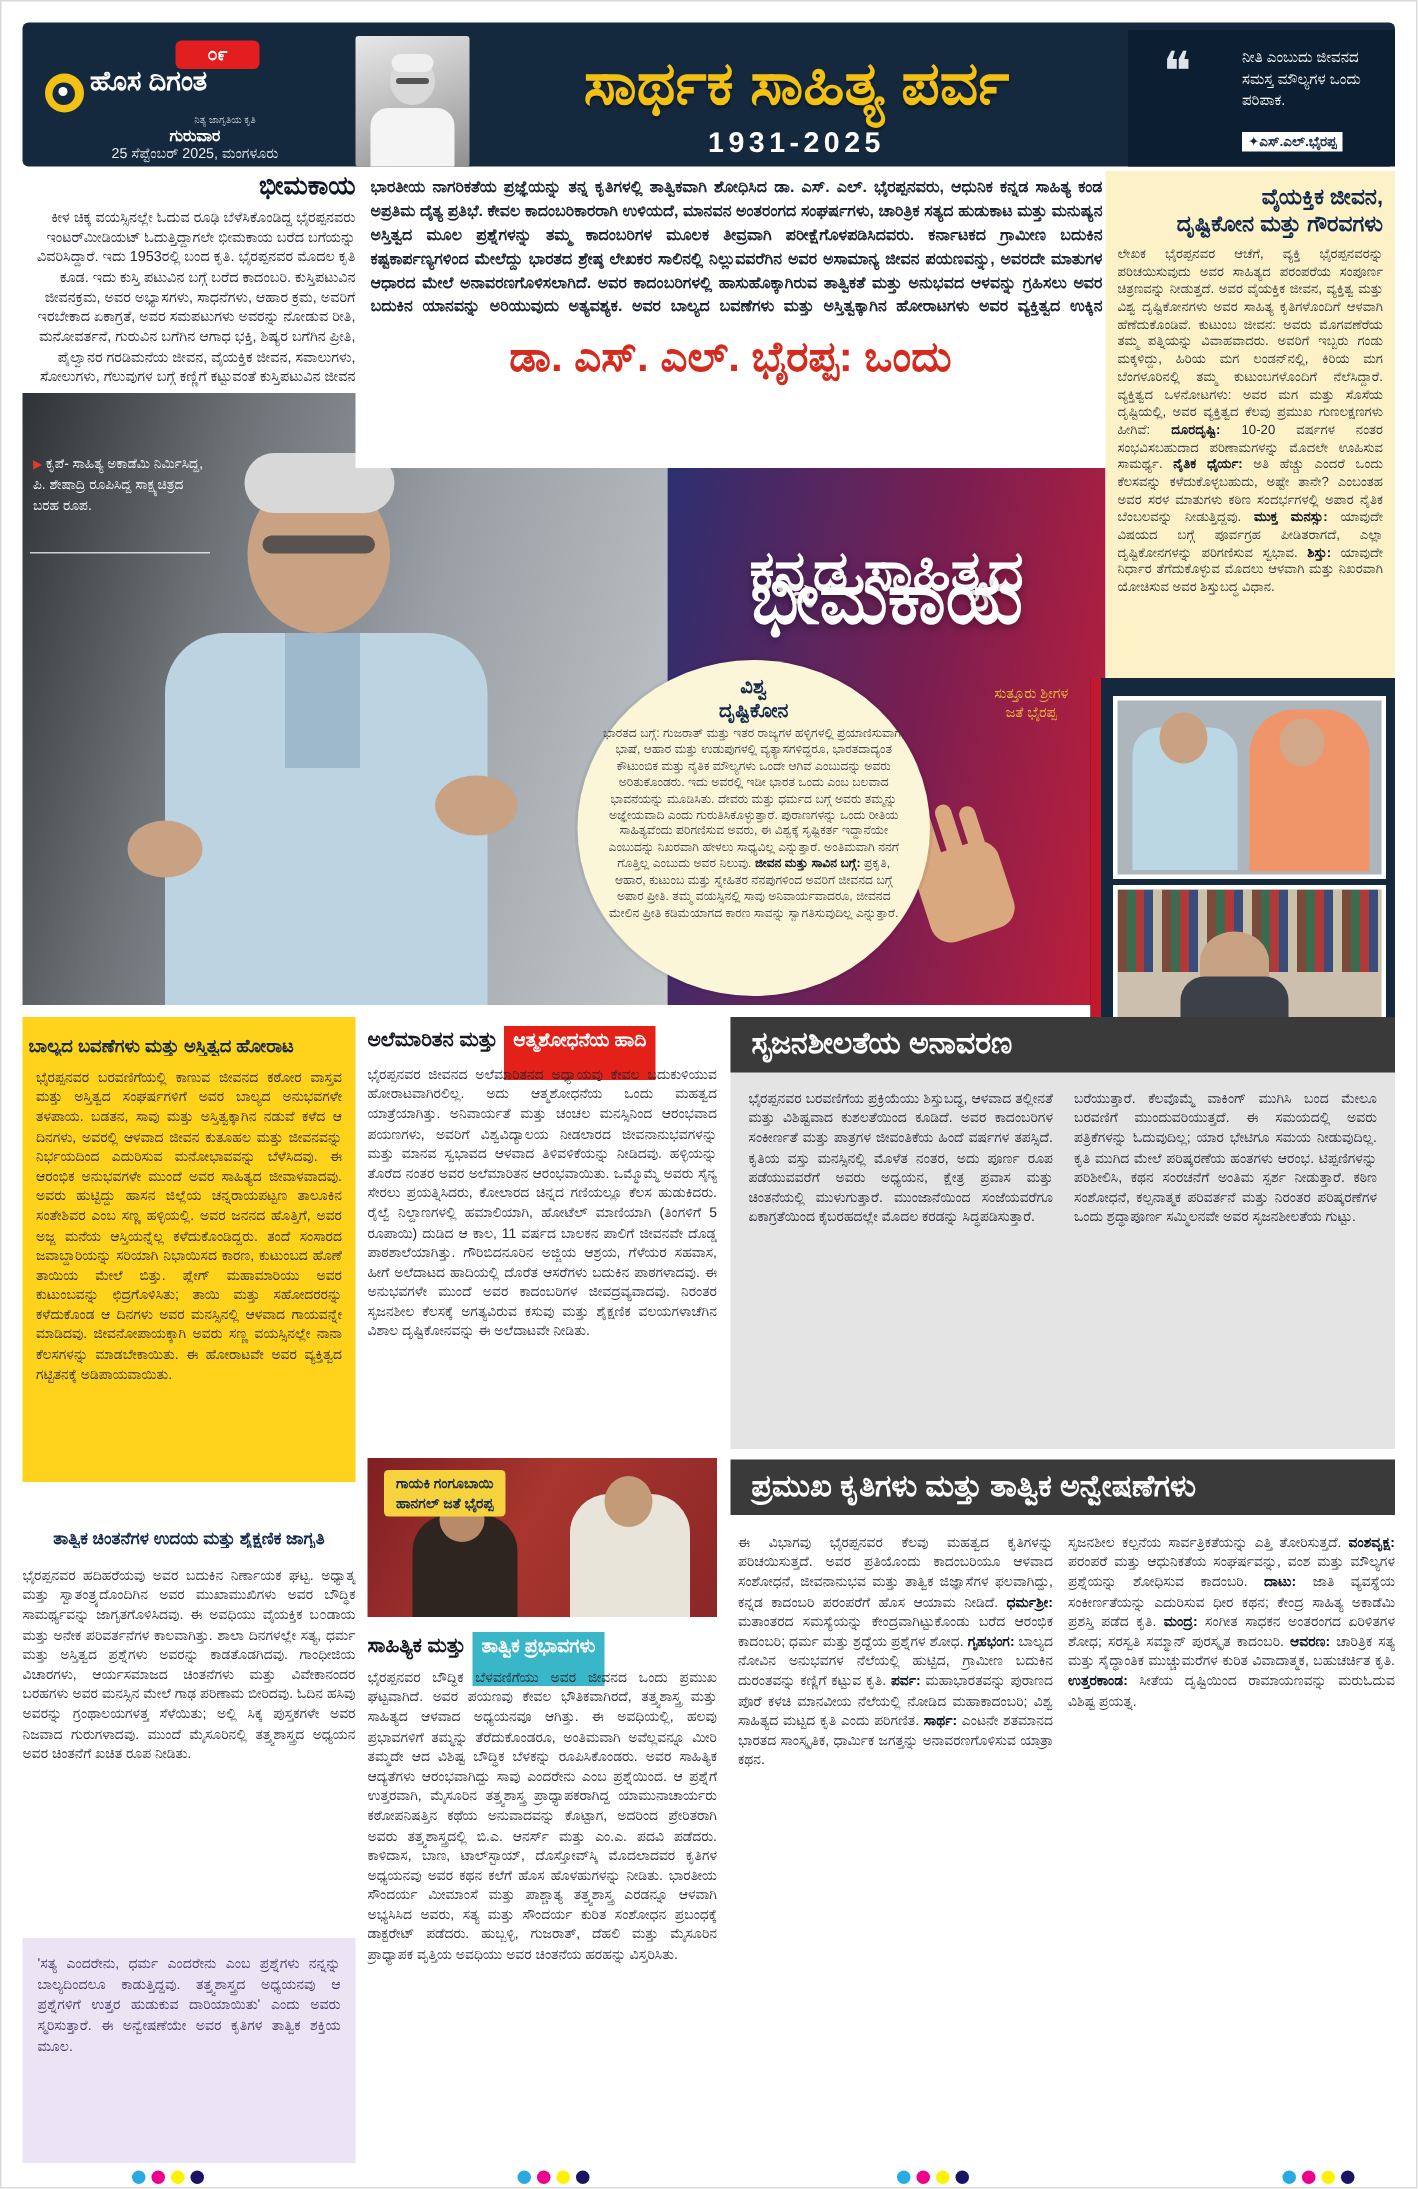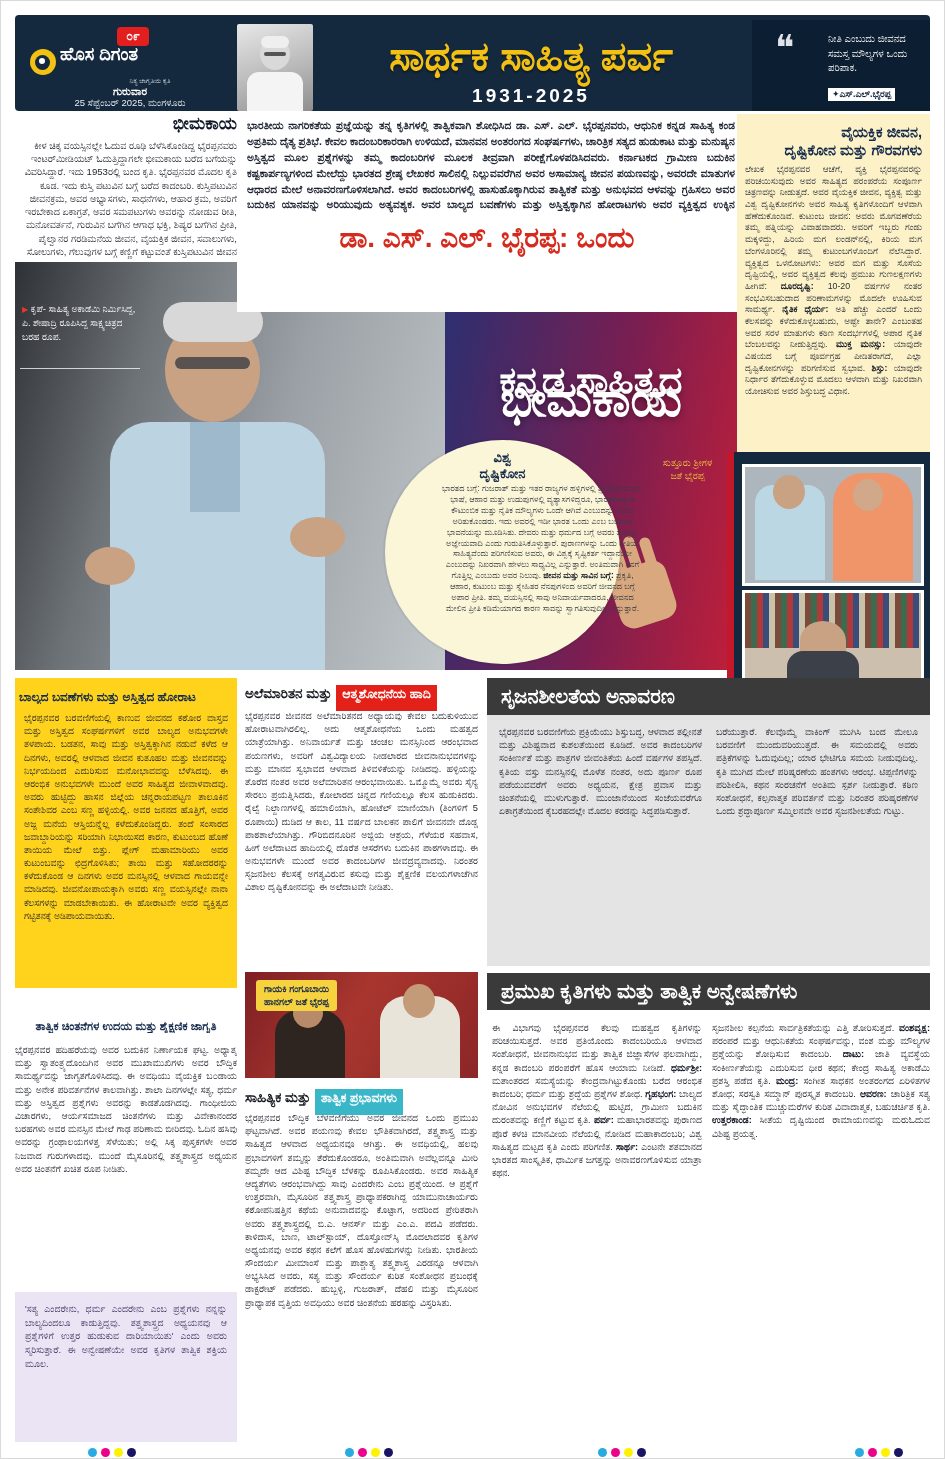--- a/index.html
+++ b/index.html
@@ -4,35 +4,35 @@
 <style>
   html,body{margin:0;padding:0;background:#f2f2f2;font-family:"Liberation Sans","DejaVu Sans",sans-serif;}
   .page{position:relative;width:945px;height:1459px;background:#ffffff;margin:0 auto;overflow:hidden;
         box-shadow:inset 0 0 0 1px #d9d9d9;color:var(--ink);}
   .abs{position:absolute;}
   .clip{overflow:hidden;}
   .j{text-align:justify;}
   .pre{white-space:pre-line;}
   .body-txt{font-size:9.3px;line-height:1.42;color:#23262f;}
   .head-navy{color:#13294b;font-weight:bold;}
-  .chip{display:inline-block;color:#fff;font-weight:bold;padding:2px 6px 9px;}
+  .chip{display:inline-block;color:#fff;font-weight:bold;padding:2px 6px 19px;}
   .banner{background:var(--banner_dark);color:#fff;font-weight:bold;font-size:20px;line-height:37px;padding-left:14px;}
   b{color:#101523;}
   .dot{width:9px;height:9px;border-radius:50%;display:inline-block;margin-right:4px;}
   .finger{position:absolute;background:#d9a87e;border-radius:6px;}
 </style>
 </head>
 <body>
 
 <div class="page">
 
   <div class="abs" style="left:15px;top:15px;width:915px;height:96px;background:var(--masthead_navy);border-radius:4px;">
   </div>
 
-  <div class="abs" style="left:117px;top:27px;width:32px;height:19px;background:var(--badge_red);border-radius:4px;color:#fff;font-weight:bold;font-size:12px;text-align:center;line-height:19px;">೦೯</div>
+  <div class="abs" style="left:117px;top:27px;width:56px;height:19px;background:var(--badge_red);border-radius:4px;color:#fff;font-weight:bold;font-size:12px;text-align:center;line-height:19px;">೦೯</div>
 
   <div class="abs" style="left:30px;top:49px;width:26px;height:26px;border-radius:50%;background:var(--title_yellow);">
     <span class="abs" style="left:5px;top:6px;width:15px;height:15px;border-radius:50%;background:#15293e;"></span>
     <span class="abs" style="left:9px;top:9px;width:6px;height:6px;border-radius:50%;background:#fff;"></span>
   </div>
   <div class="abs" style="left:60px;top:44px;width:180px;color:#fff;font-weight:bold;font-size:18px;white-space:nowrap;">ಹೊಸ ದಿಗಂತ</div>
   <div class="abs" style="left:80px;top:77px;width:140px;color:#cfd8e0;font-size:6.5px;text-align:center;">ನಿತ್ಯ ಜಾಗೃತಿಯ ಕೃತಿ</div>
   <div class="abs" style="left:40px;top:85px;width:180px;color:#fff;font-weight:bold;font-size:10.5px;text-align:center;">ಗುರುವಾರ</div>
   <div class="abs" style="left:30px;top:97px;width:200px;color:#e8edf2;font-size:9.5px;text-align:center;">25 ಸೆಪ್ಟೆಂಬರ್ 2025, ಮಂಗಳೂರು</div>
 
@@ -80,21 +80,21 @@
     </div>
   </div>
   <div class="abs" style="left:445px;top:320px;width:292px;text-align:center;color:#fff;font-weight:900;font-size:37px;white-space:nowrap;text-shadow:0 2px 6px rgba(0,0,0,.35);margin-top:40px;">ಕನ್ನಡ ಸಾಹಿತ್ಯದ</div>
   <div class="abs" style="left:445px;top:372px;width:292px;text-align:center;color:#fff;font-weight:900;font-size:48px;white-space:nowrap;text-shadow:0 2px 6px rgba(0,0,0,.35);">ಭೀಮಕಾಯ</div>
   <div class="abs pre" style="left:640px;top:456px;width:95px;text-align:center;color:var(--caption_yellow);font-weight:normal;font-size:9.5px;line-height:1.4;">ಸುತ್ತೂರು ಶ್ರೀಗಳ
 ಜತೆ ಭೈರಪ್ಪ</div>
 
   <div class="abs" style="left:385px;top:440px;width:235px;height:224px;border-radius:50%;background:var(--circle_cream);box-shadow:0 0 0 2px rgba(0,0,0,.05);"></div>
   <div class="abs pre head-navy" style="left:425px;top:450px;width:155px;text-align:center;font-size:13px;line-height:1.25;">ವಿಶ್ವ
 ದೃಷ್ಟಿಕೋನ</div>
-  <div class="abs clip" style="left:402px;top:484px;width:201px;height:172px;font-size:8.2px;line-height:1.33;color:#3a3f47;text-align:center;margin-left:40px;">
+  <div class="abs clip" style="left:402px;top:484px;width:201px;height:172px;font-size:8.2px;line-height:1.33;color:#3a3f47;text-align:center;">
     <span>ಭಾರತದ ಬಗ್ಗೆ: ಗುಜರಾತ್ ಮತ್ತು ಇತರ ರಾಜ್ಯಗಳ ಹಳ್ಳಿಗಳಲ್ಲಿ ಪ್ರಯಾಣಿಸುವಾಗ, ಭಾಷೆ, ಆಹಾರ ಮತ್ತು ಉಡುಪುಗಳಲ್ಲಿ ವ್ಯತ್ಯಾಸಗಳಿದ್ದರೂ, ಭಾರತದಾದ್ಯಂತ ಕೌಟುಂಬಿಕ ಮತ್ತು ನೈತಿಕ ಮೌಲ್ಯಗಳು ಒಂದೇ ಆಗಿವೆ ಎಂಬುದನ್ನು ಅವರು ಅರಿತುಕೊಂಡರು. ಇದು ಅವರಲ್ಲಿ ಇಡೀ ಭಾರತ ಒಂದು ಎಂಬ ಬಲವಾದ ಭಾವನೆಯನ್ನು ಮೂಡಿಸಿತು. ದೇವರು ಮತ್ತು ಧರ್ಮದ ಬಗ್ಗೆ ಅವರು ತಮ್ಮನ್ನು ಅಜ್ಞೇಯವಾದಿ ಎಂದು ಗುರುತಿಸಿಕೊಳ್ಳುತ್ತಾರೆ. ಪುರಾಣಗಳನ್ನು ಒಂದು ರೀತಿಯ ಸಾಹಿತ್ಯವೆಂದು ಪರಿಗಣಿಸುವ ಅವರು, ಈ ವಿಶ್ವಕ್ಕೆ ಸೃಷ್ಟಿಕರ್ತ ಇದ್ದಾನೆಯೇ ಎಂಬುದನ್ನು ನಿಖರವಾಗಿ ಹೇಳಲು ಸಾಧ್ಯವಿಲ್ಲ ಎನ್ನುತ್ತಾರೆ. ಅಂತಿಮವಾಗಿ ನನಗೆ ಗೊತ್ತಿಲ್ಲ ಎಂಬುದು ಅವರ ನಿಲುವು.</span>
     <b>ಜೀವನ ಮತ್ತು ಸಾವಿನ ಬಗ್ಗೆ:</b><span> ಪ್ರಕೃತಿ, ಆಹಾರ, ಕುಟುಂಬ ಮತ್ತು ಸ್ನೇಹಿತರ ನೆನಪುಗಳಿಂದ ಅವರಿಗೆ ಜೀವನದ ಬಗ್ಗೆ ಅಪಾರ ಪ್ರೀತಿ. ತಮ್ಮ ವಯಸ್ಸಿನಲ್ಲಿ ಸಾವು ಅನಿವಾರ್ಯವಾದರೂ, ಜೀವನದ ಮೇಲಿನ ಪ್ರೀತಿ ಕಡಿಮೆಯಾಗದ ಕಾರಣ ಸಾವನ್ನು ಸ್ವಾಗತಿಸುವುದಿಲ್ಲ ಎನ್ನುತ್ತಾರೆ.</span>
   </div>
 
   <div class="abs" style="left:22px;top:303px;width:114px;color:#fff;font-size:9.2px;line-height:1.5;">
     <span style="color:#e03a2a;font-size:8px;">▶</span>
     <span>ಕೃಪೆ- ಸಾಹಿತ್ಯ ಅಕಾಡೆಮಿ ನಿರ್ಮಿಸಿದ್ದ, ಪಿ. ಶೇಷಾದ್ರಿ ರೂಪಿಸಿದ್ದ ಸಾಕ್ಷ್ಯಚಿತ್ರದ ಬರಹ ರೂಪ.</span>
   </div>
   <div class="abs" style="left:20px;top:368px;width:120px;height:1px;background:rgba(255,255,255,.75);"></div>
 

